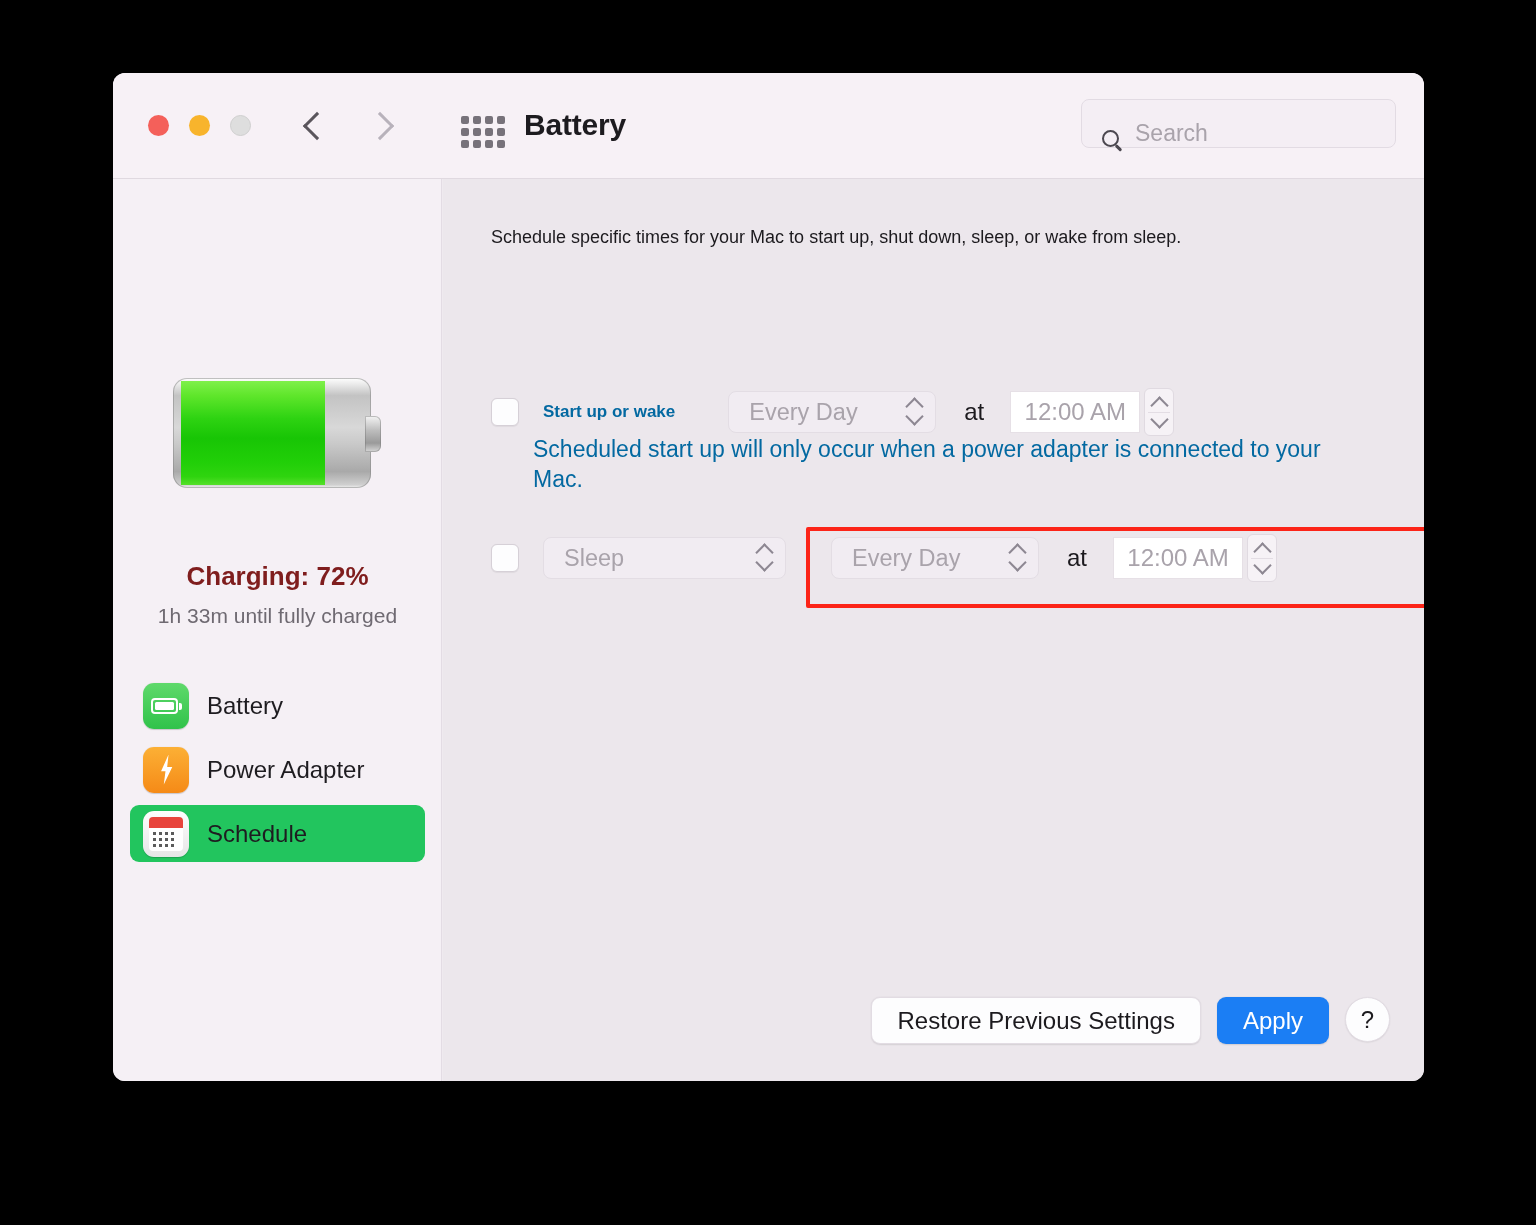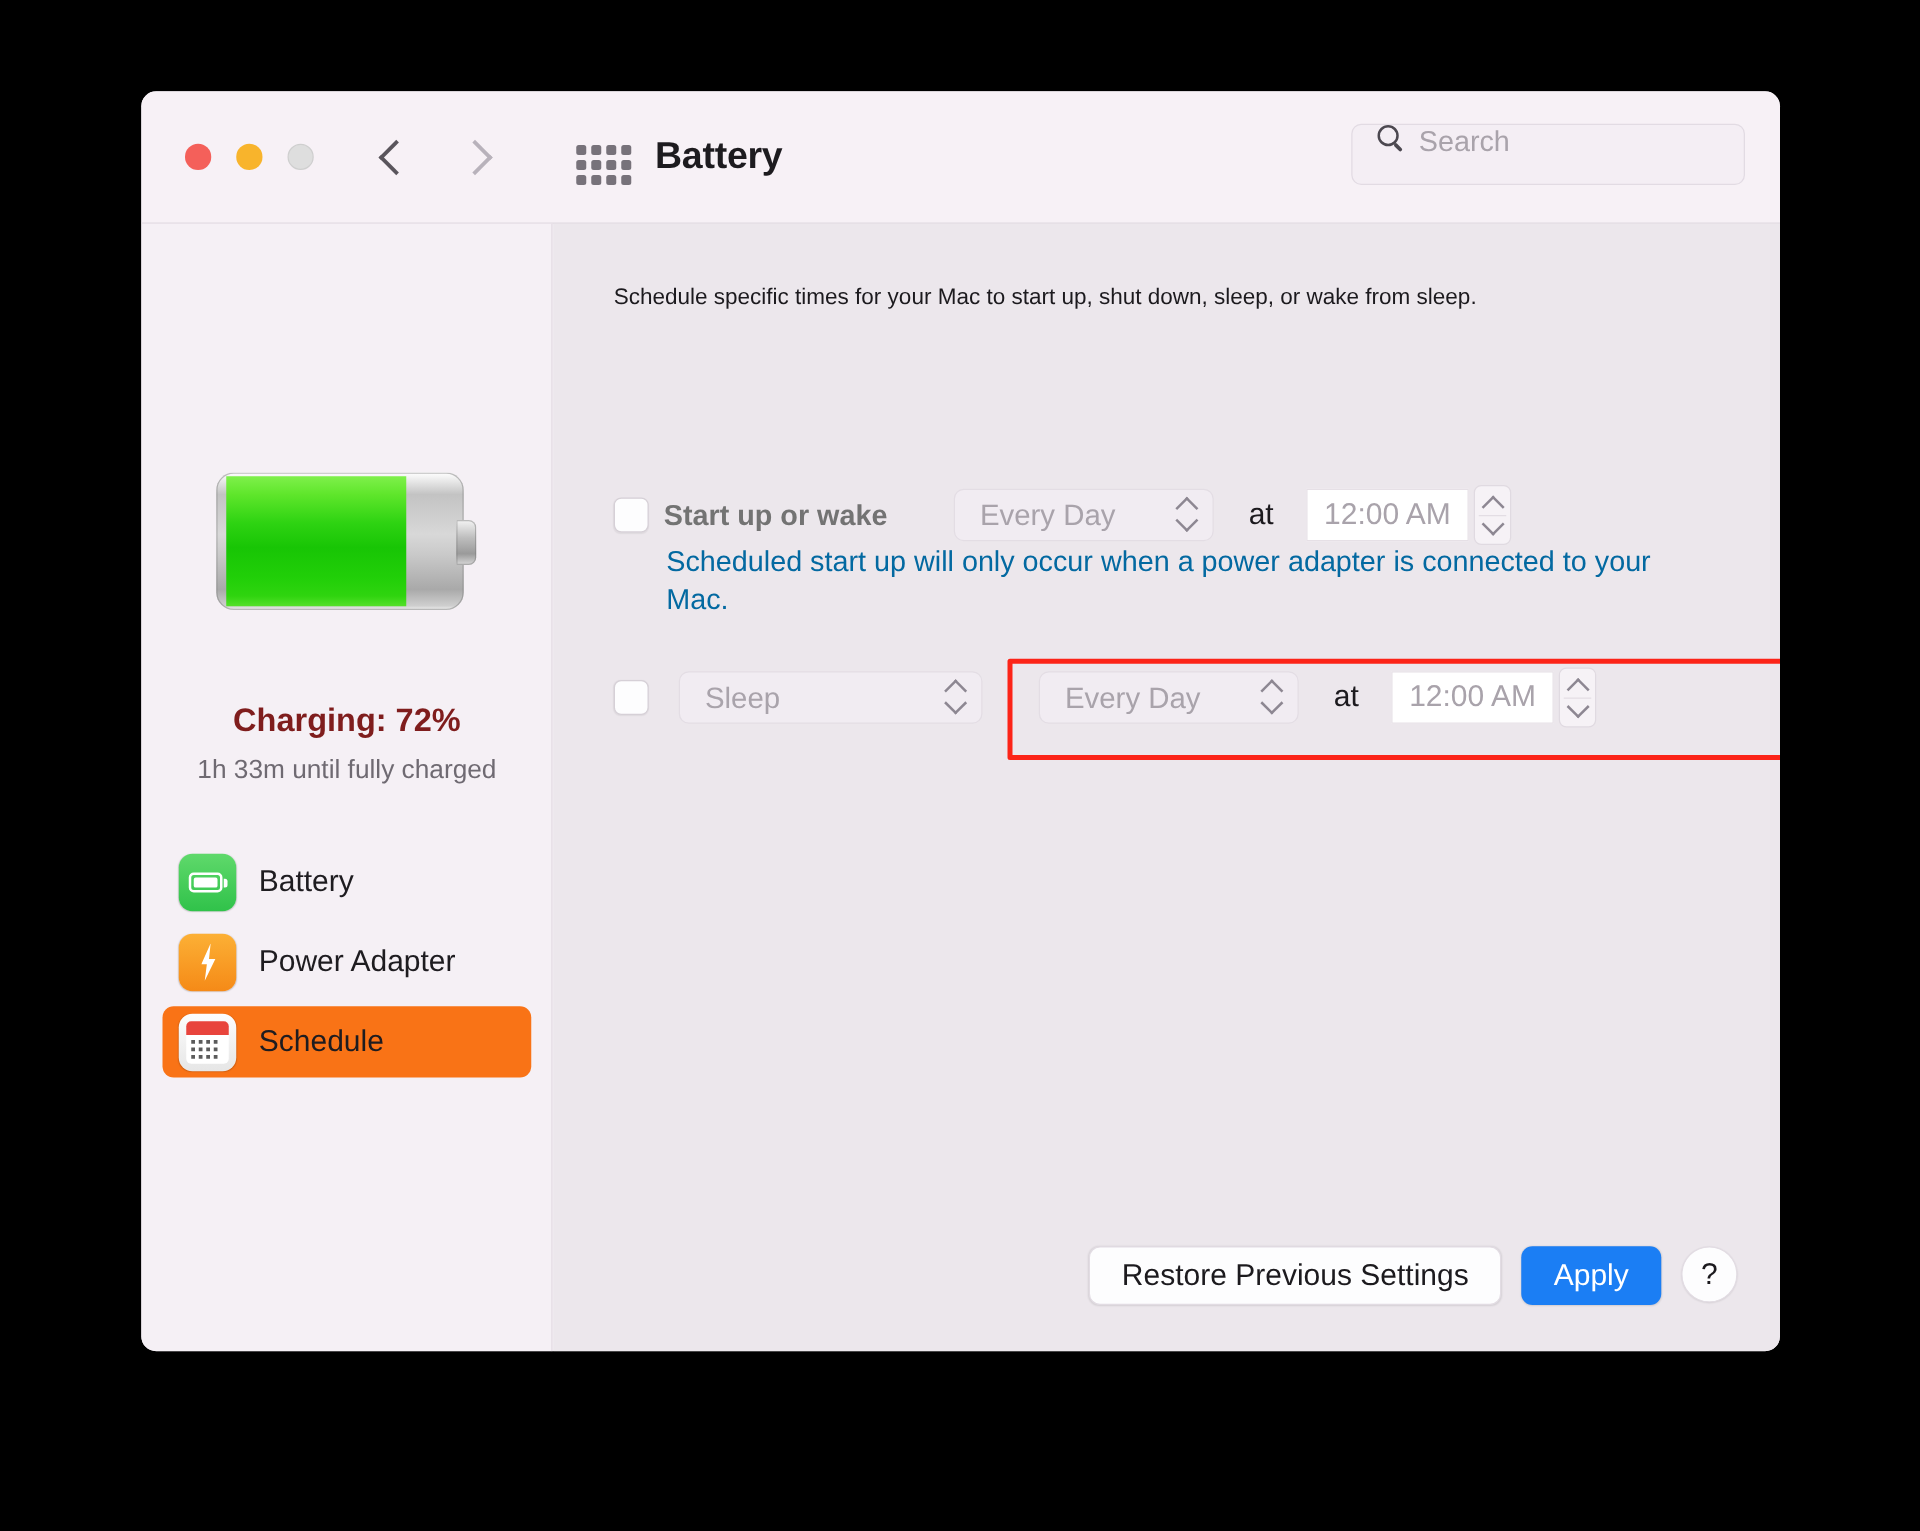--- a/index.html
+++ b/index.html
@@ -108,21 +108,21 @@
   .search-box {
     position: absolute;
     right: 28px;
     top: 26px;
     width: 315px;
     height: 49px;
     background: #f4eef4;
     border: 1px solid #e2dbe3;
     border-radius: 8px;
     display: flex;
-    align-items: flex-start;
+    align-items: flex-end;
     padding-left: 20px;
   }
   .mag {
     width: 17px; height: 17px;
     border: 2.6px solid #4c4850;
     border-radius: 50%;
     position: relative;
     flex: none;
   }
   .mag::after {
@@ -212,21 +212,21 @@
   }
   .nav-item {
     display: flex;
     align-items: center;
     height: 57px;
     padding-left: 13px;
     border-radius: 9px;
     margin-bottom: 7px;
     cursor: default;
   }
-  .nav-item.selected { background: #f97316; }
+  .nav-item.selected { background: #22c55e; }
   .nav-label {
     margin-left: 18px;
     font-size: 24px;
     color: #1e1c20;
   }
 
   .app-icon {
     width: 46px; height: 46px;
     border-radius: 11px;
     flex: none;
@@ -294,24 +294,24 @@
   .checkbox {
     width: 28px; height: 28px;
     background: #fdfdfe;
     border: 1px solid #d6d0d7;
     border-radius: 6px;
     flex: none;
     box-shadow: 0 0.5px 1px rgba(0,0,0,0.06);
   }
 
   .row-label {
-    margin-left: 12px;
-    font-size: 23px;
+    margin-left: 24px;
+    font-size: 17px;
     font-weight: 600;
-    color: #737373;
+    color: #0369a1;
     white-space: nowrap;
   }
 
   .popup {
     height: 42px;
     background: #f1ecf2;
     border: 1px solid #e3ddE4;
     border-radius: 8px;
     display: flex;
     align-items: center;

